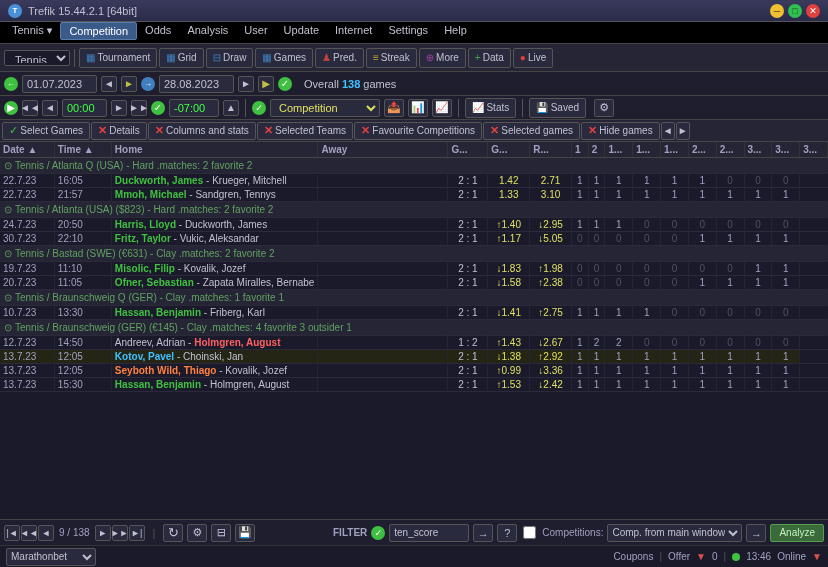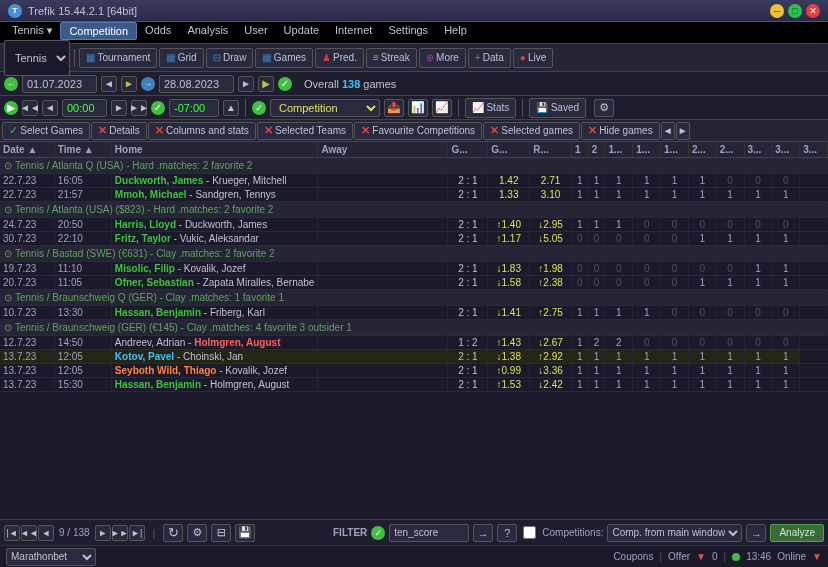--- a/index.html
+++ b/index.html
@@ -17,21 +17,21 @@
     .title-btn.close { background: #e04040; color: white; }
     
     
     .menu-bar { background: #000000; height: 22px; display: flex; align-items: flex-start; padding: 0 4px; border-bottom: 1px solid #444; }
     .menu-item { padding: 2px 8px; color: #c0c0d0; cursor: pointer; font-size: 11px; border-radius: 2px; }
     .menu-item:hover, .menu-item.active { background: #4a6a9a; color: white; }
     .menu-item.active { background: #3a5a8a; border: 1px solid #5a7aaa; }
     
     
     .toolbar { background: #252535; height: 28px; display: flex; align-items: center; padding: 0 4px; gap: 2px; border-bottom: 1px solid #444; }
-    .tb-dropdown { background: #1a1a2a; border: 1px solid #555; color: #c0c0d0; padding: 2px 6px; font-size: 11px; border-radius: 2px; height: 36px; cursor: pointer; }
+    .tb-dropdown { background: #1a1a2a; border: 1px solid #555; color: #c0c0d0; padding: 2px 6px; font-size: 11px; border-radius: 2px; height: 16px; cursor: pointer; }
     .tb-btn { background: #2a2a3e; border: 1px solid #555; color: #c0c0d0; padding: 2px 6px; font-size: 10px; height: 20px; cursor: pointer; border-radius: 2px; display: flex; align-items: center; gap: 2px; white-space: nowrap; }
     .tb-separator { width: 1px; height: 18px; background: #555; margin: 0 2px; }
     
     
     .date-bar { background: #1e1e2e; height: 24px; display: flex; align-items: center; padding: 0 4px; gap: 4px; border-bottom: 1px solid #444; }
     .date-input { background: #2a2a3e; border: 1px solid #555; color: #c0c0d0; padding: 1px 4px; font-size: 11px; height: 18px; border-radius: 2px; }
     .nav-btn { background: #2a2a3e; border: 1px solid #555; color: #c0c0d0; width: 16px; height: 16px; font-size: 10px; cursor: pointer; display: flex; align-items: center; justify-content: center; border-radius: 2px; }
     .arrow-btn { color: #c0c040; }
     .overall-text { color: #c0c0d0; margin-left: 8px; font-size: 11px; }
     .games-count { color: #40c0ff; font-weight: bold; }

